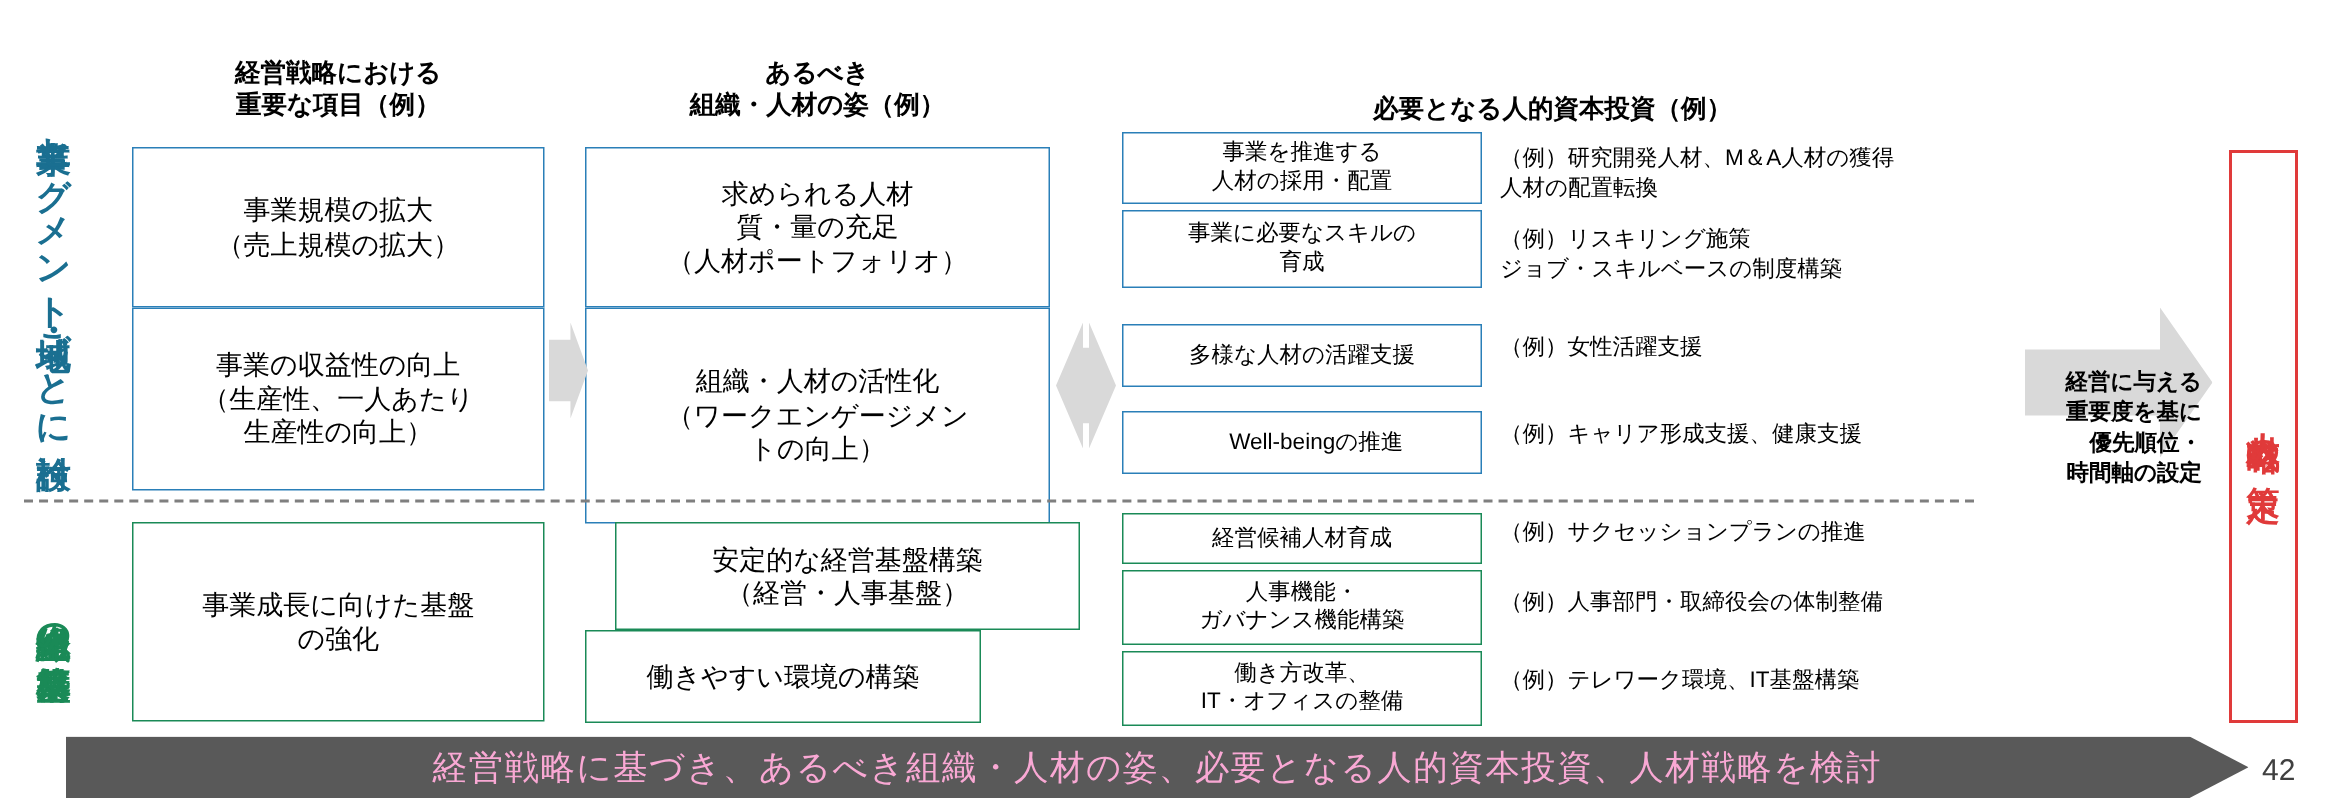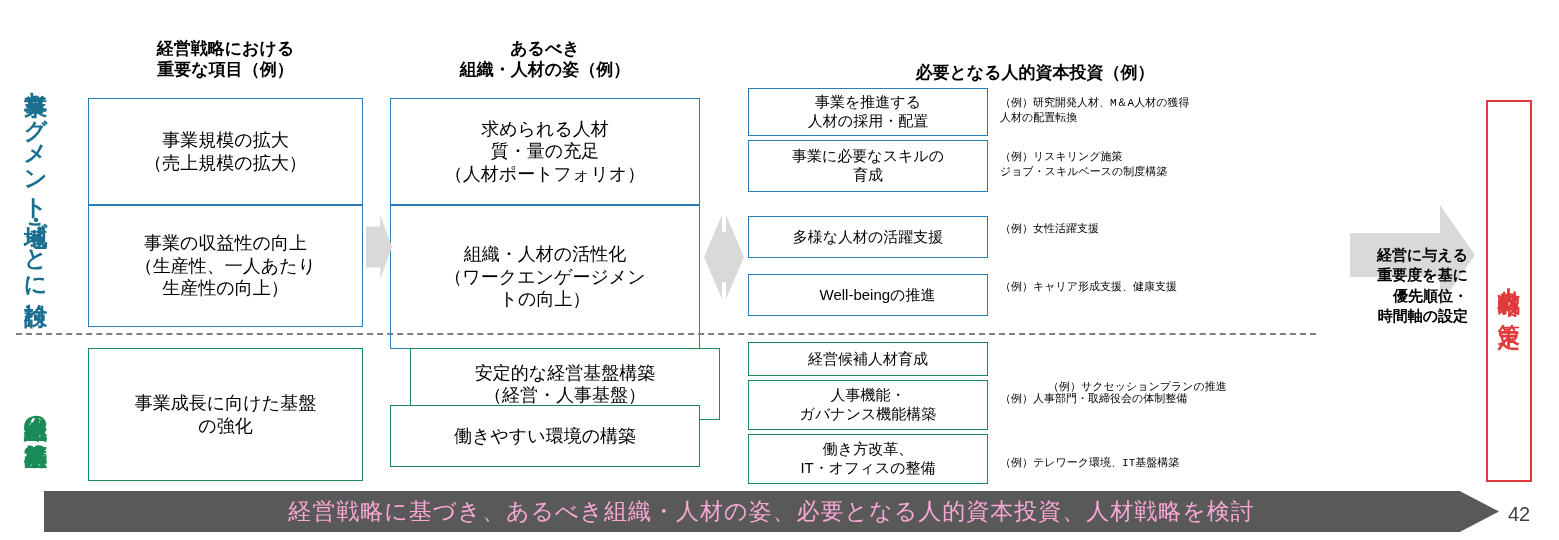--- a/index.html
+++ b/index.html
@@ -53,41 +53,41 @@
   .c3{font-size:15px;}
 
   
   #b1{left:88px;top:98px;width:275px;height:107px;}
   #b2{left:88px;top:205px;width:275px;height:122px;}
   #b3{left:88px;top:348px;width:275px;height:133px;}
   
   #b4{left:390px;top:98px;width:310px;height:107px;}
   #b5{left:390px;top:205px;width:310px;height:144px;}
   #b6{left:410px;top:348px;width:310px;height:72px;}
-  #b7{left:390px;top:405px;width:310px;height:62px;font-family:Liberation Serif, serif;}
+  #b7{left:390px;top:420px;width:264px;height:62px;font-family:Liberation Serif, serif;}
   
   #b8 {left:748px;top:88px;width:240px;height:48px;}
   #b9 {left:748px;top:140px;width:240px;height:52px;}
   #b10{left:748px;top:216px;width:240px;height:42px;}
   #b11{left:748px;top:274px;width:240px;height:42px;padding-left:19px;}
   #b12{left:748px;top:342px;width:240px;height:34px;}
   #b13{left:748px;top:380px;width:240px;height:50px;}
   #b14{left:748px;top:434px;width:240px;height:50px;}
 
   
   .ex{
-    position:absolute;font-size:11px;line-height:1.35;font-family:Liberation Mono, monospace;
+    position:absolute;font-size:15px;line-height:1.35;
   }
   #e1{left:1000px;top:96px;width:345px;}
   #e2{left:1000px;top:150px;width:345px;}
   #e3{left:1000px;top:222px;width:345px;}
   #e4{left:1000px;top:280px;width:345px;}
-  #e5{left:1048px;top:345px;width:345px;margin-top:35px;}
+  #e5{left:1000px;top:345px;width:345px;}
   #e6{left:1000px;top:392px;width:345px;}
-  #e7{left:1000px;top:444px;width:345px;margin-top:12px;}
+  #e7{left:1000px;top:444px;width:345px;}
 
   
   .chev{position:absolute;background:#d9d9d9;}
   #chev1{left:366px;top:215px;width:26px;height:64px;
      clip-path:polygon(0 18%,55% 18%,55% 0,100% 50%,55% 100%,55% 82%,0 82%);}
   #chev2{left:704px;top:215px;width:40px;height:84px;
      clip-path:polygon(0 50%,45% 0,45% 20%,55% 20%,55% 0,100% 50%,55% 100%,55% 80%,45% 80%,45% 100%);}
 
   
   #bigarrow{

